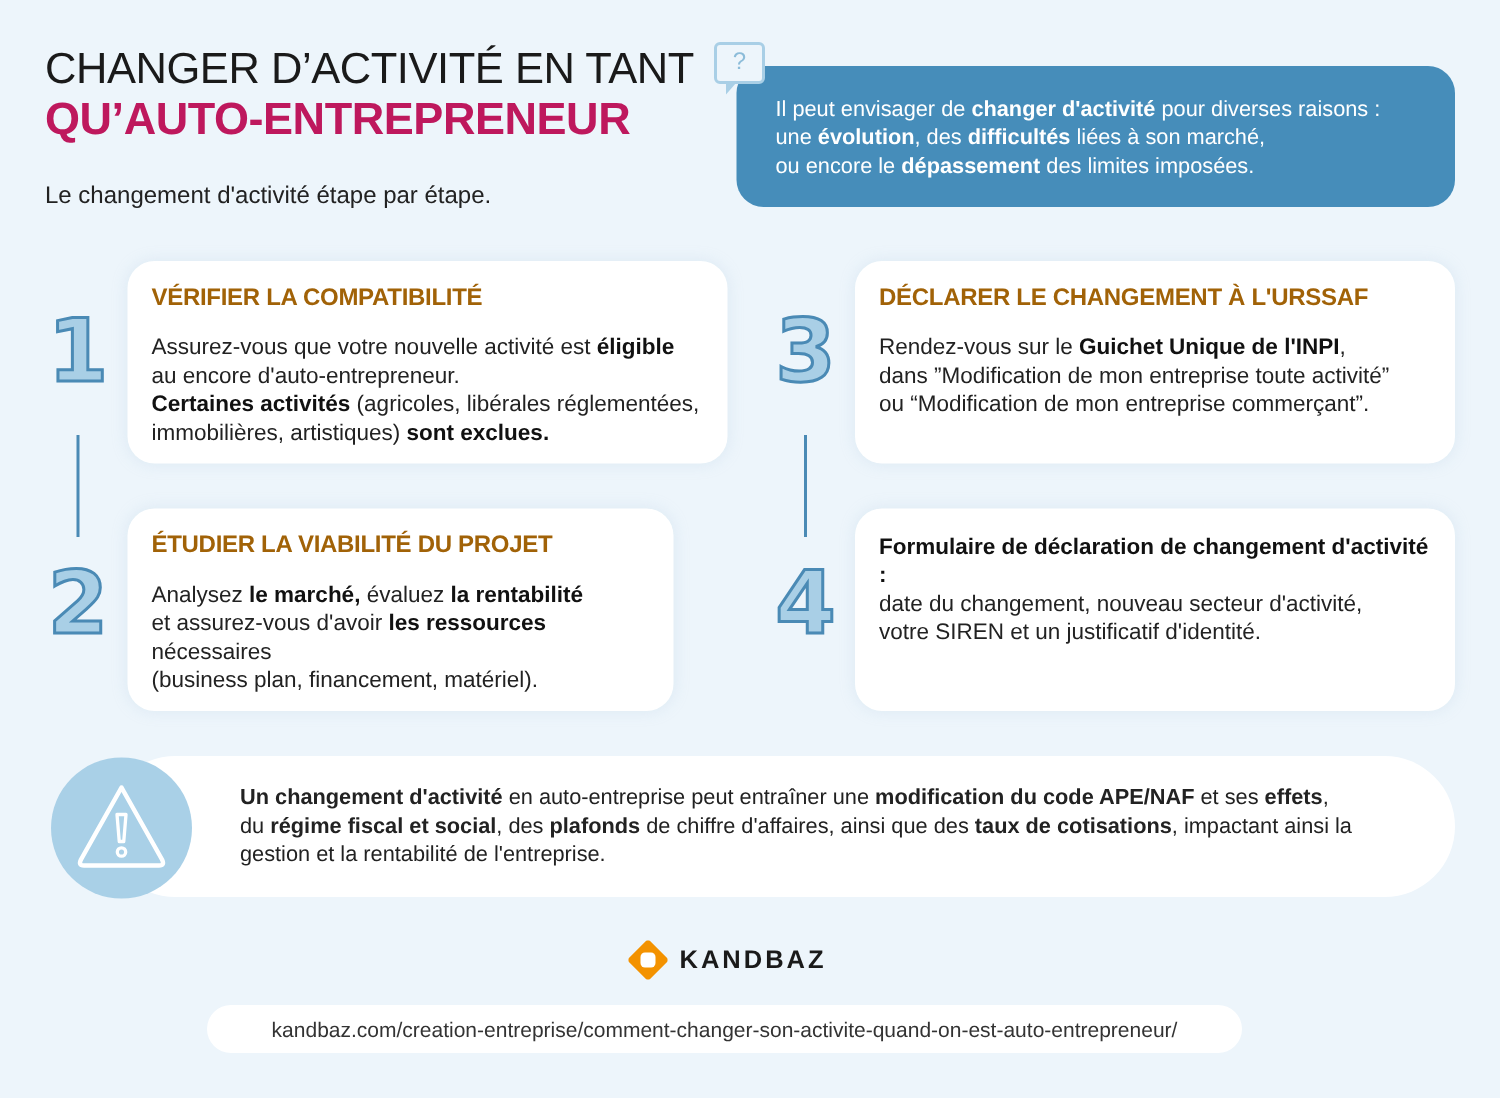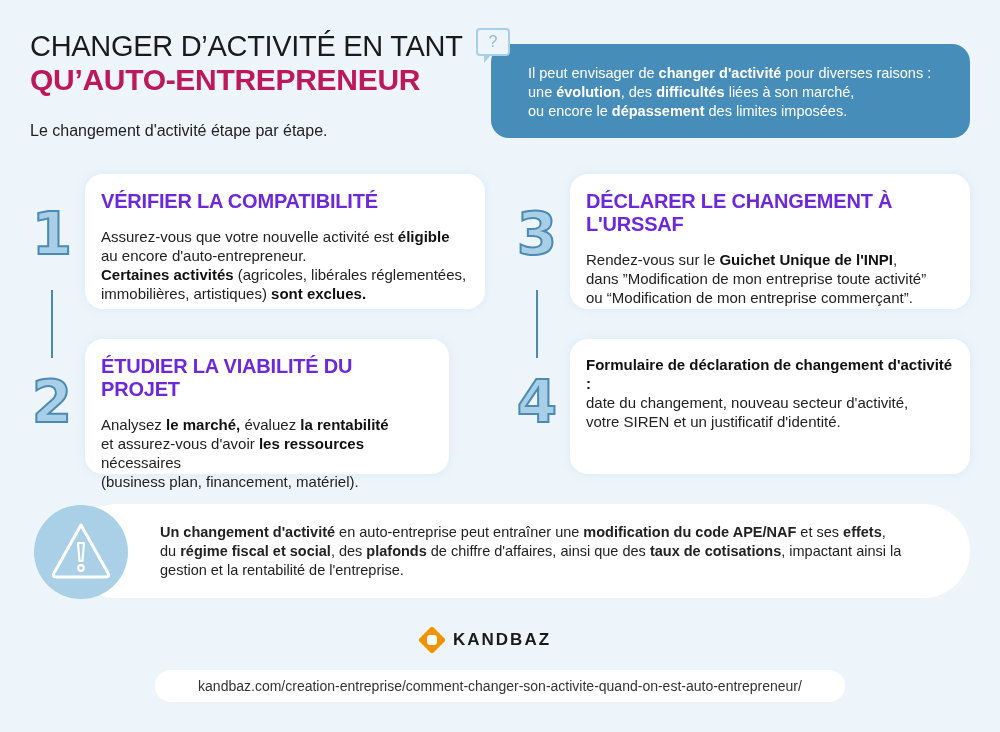--- a/index.html
+++ b/index.html
@@ -30,39 +30,39 @@
     z-index: 2;
   }
   .qbubble:after {
     content: ""; position: absolute; left: 6px; bottom: -9px;
     border-left: 7px solid #a9cfe6; border-bottom: 8px solid transparent;
   }
   .intro {
     position: absolute; left: 491px; top: 44px; width: 479px; height: 94px;
     background: #468dba; border-radius: 18px;
     color: #fff; font-size: 14.5px; line-height: 19px;
-    padding: 20px 20px 0 37px;
+    padding: 20px 20px 0 26px;
   }
   .intro b { font-weight: 700; }
 
   .stepnum {
     position: absolute; width: 50px; text-align: center;
     font-size: 58px; font-weight: 700; color: #a9cfe6;
     -webkit-text-stroke: 2px #4a8ab5;
     font-family: "DejaVu Sans", sans-serif;
   }
   .vline { position: absolute; width: 2px; background: #4a8ab5; }
 
   .card {
     position: absolute; background: #fff; border-radius: 18px;
     padding: 16px 16px 0 16px;
     box-shadow: 0 0 10px rgba(170,200,225,0.25);
   }
   .card h3 {
-    color: #6d28d9; font-size: 20px; font-weight: 700; margin-bottom: 14px;
+    color: #a16207; font-size: 16px; font-weight: 700; margin-bottom: 14px;
     letter-spacing: -0.2px;
   }
   .card p { font-size: 15px; line-height: 19px; color: #222; }
   .card b { color: #111; }
 
   .warn {
     position: absolute; left: 70px; top: 504px; width: 900px; height: 94px;
     background: #fff; border-radius: 47px;
   }
   .warn-circle {
@@ -72,21 +72,21 @@
   .warn-text {
     position: absolute; left: 160px; top: 523px; width: 800px;
     font-size: 14.5px; line-height: 19px; color: #222;
   }
   .logo {
     position: absolute; left: 419px; top: 627px; height: 26px;
     display: flex; align-items: center; gap: 8px;
   }
   .logo-text { font-size: 17px; font-weight: 700; letter-spacing: 2px; color: #1a1a1a; }
   .url {
-    position: absolute; left: 155px; top: 670px; width: 690px; height: 32px;
+    position: absolute; left: 138px; top: 670px; width: 690px; height: 32px;
     background: #fff; border-radius: 16px;
     font-size: 14px; line-height: 32px; text-align: center; color: #333;
   }
 </style>
 </head>
 <body>
 
 <div class="title1">CHANGER D’ACTIVITÉ EN TANT</div>
 <div class="title2">QU’AUTO-ENTREPRENEUR</div>
 <div class="subtitle">Le changement d'activité étape par étape.</div>

